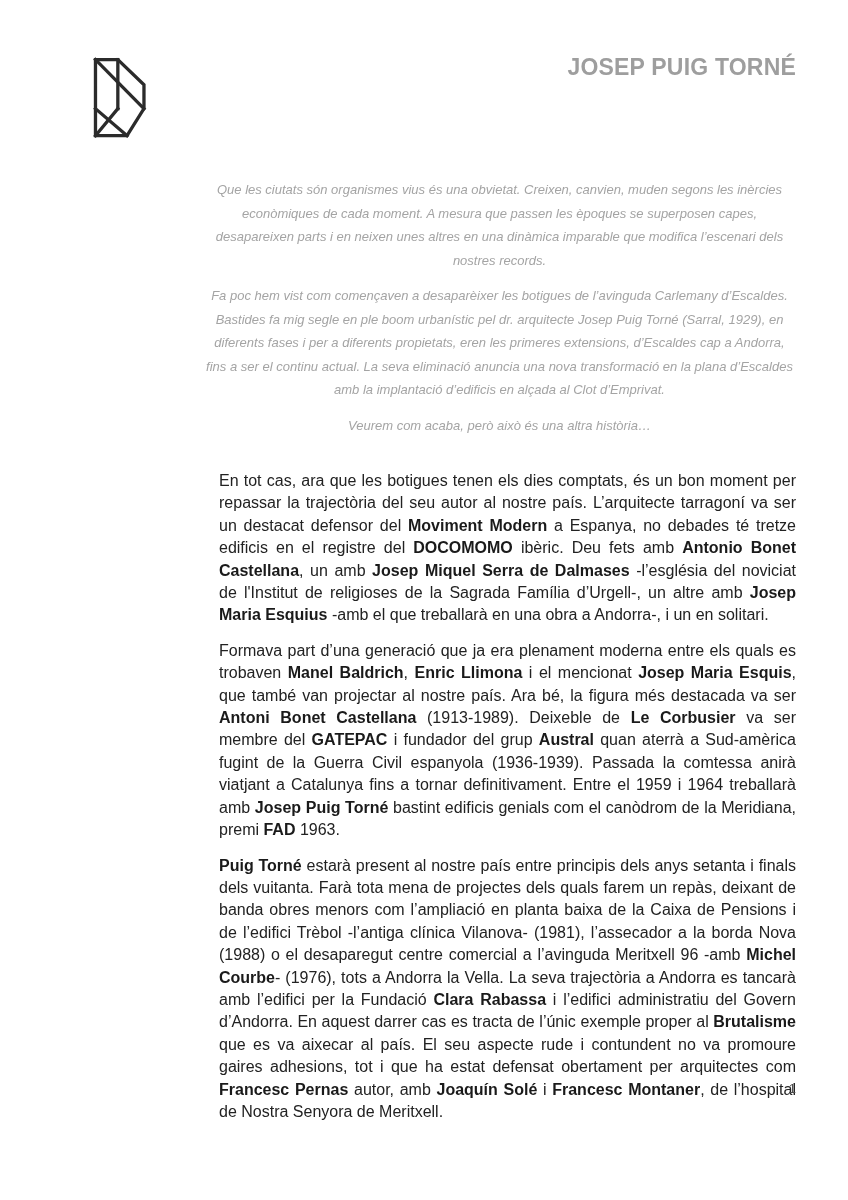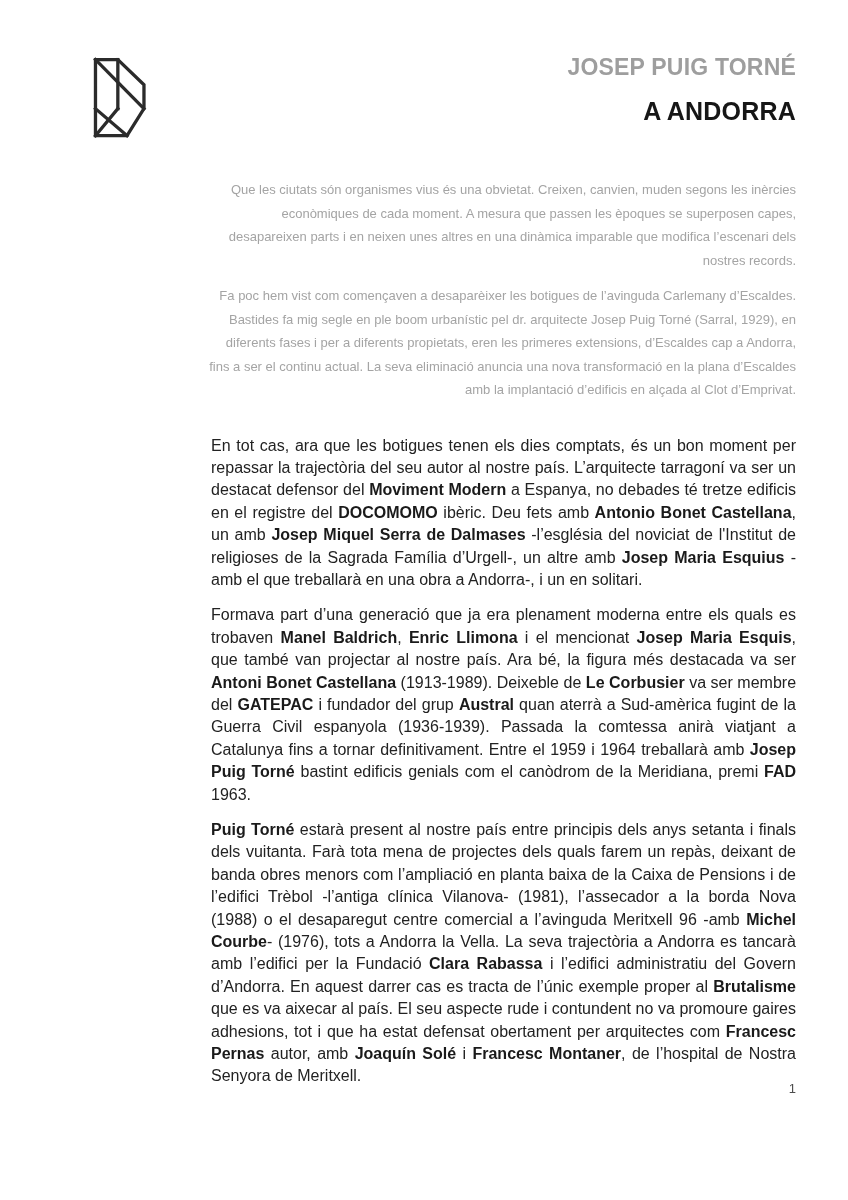--- a/index.html
+++ b/index.html
@@ -47,30 +47,31 @@
     line-height: 1.1;
   }
   .content {
     position: absolute;
     left: 203px;
     width: 593px;
     top: 178px;
   }
   .intro-p {
     margin: 0 0 12px 0;
+    font-style: italic;
     font-size: 13px;
     line-height: 23.5px;
     color: #a4a4a4;
-    text-align: right;
+    text-align: center;
   }
   .main-section {
     margin-top: 33px;
   }
   .body-p {
-    margin: 0 0 13px 8px;
+    margin: 0 0 13px 16px;
     font-size: 16px;
     line-height: 22.4px;
     color: #222222;
     text-align: justify;
   }
   .body-p b { font-weight: bold; color: #1a1a1a; }
   .page-number {
     position: absolute;
     top: 1081px;
     right: 52px;
@@ -90,27 +91,27 @@
         <path d="M19 10 L71.7 63.3"></path>
         <path d="M43.3 10 L43.3 63.3"></path>
         <path d="M19 63.3 L53.3 92.7"></path>
         <path d="M43.3 63.3 L19 92.7"></path>
       </g>
     </svg>
   </div>
 
   <div class="header-titles">
     <div class="doc-title">JOSEP PUIG TORNÉ</div>
-    <div class="doc-subtitle">A ANDORRA</div>
   </div>
 
   <div class="content">
     <div>
         <p class="intro-p">Que les ciutats són organismes vius és una obvietat. Creixen, canvien, muden segons les inèrcies econòmiques de cada moment. A mesura que passen les èpoques se superposen capes, desapareixen parts i en neixen unes altres en una dinàmica imparable que modifica l’escenari dels nostres records.</p>
         <p class="intro-p">Fa poc hem vist com començaven a desaparèixer les botigues de l’avinguda Carlemany d’Escaldes. Bastides fa mig segle en ple boom urbanístic pel dr. arquitecte Josep Puig Torné (Sarral, 1929), en diferents fases i per a diferents propietats, eren les primeres extensions, d’Escaldes cap a Andorra, fins a ser el continu actual. La seva eliminació anuncia una nova transformació en la plana d’Escaldes amb la implantació d’edificis en alçada al Clot d’Emprivat.</p>
+        <p class="intro-p">Veurem com acaba, però això és una altra història…</p>
       </div>
     <div class="main-section">
         <p class="body-p"><span>En tot cas, ara que les botigues tenen els dies comptats, és un bon moment per repassar la trajectòria del seu autor al nostre país. L’arquitecte tarragoní va ser un destacat defensor del </span><b>Moviment Modern</b><span> a Espanya, no debades té tretze edificis en el registre del </span><b>DOCOMOMO</b><span> ibèric. Deu fets amb </span><b>Antonio Bonet Castellana</b><span>, un amb </span><b>Josep Miquel Serra de Dalmases</b><span> -l’església del noviciat de l'Institut de religioses de la Sagrada Família d’Urgell-, un altre amb </span><b>Josep Maria Esquius</b><span> -amb el que treballarà en una obra a Andorra-, i un en solitari.</span></p>
         <p class="body-p"><span>Formava part d’una generació que ja era plenament moderna entre els quals es trobaven </span><b>Manel Baldrich</b><span>, </span><b>Enric Llimona</b><span> i el mencionat </span><b>Josep Maria Esquis</b><span>, que també van projectar al nostre país. Ara bé, la figura més destacada va ser </span><b>Antoni Bonet Castellana</b><span> (1913-1989). Deixeble de </span><b>Le Corbusier</b><span> va ser membre del </span><b>GATEPAC</b><span> i fundador del grup </span><b>Austral</b><span> quan aterrà a Sud-amèrica fugint de la Guerra Civil espanyola (1936-1939). Passada la comtessa anirà viatjant a Catalunya fins a tornar definitivament. Entre el 1959 i 1964 treballarà amb </span><b>Josep Puig Torné</b><span> bastint edificis genials com el canòdrom de la Meridiana, premi </span><b>FAD</b><span> 1963.</span></p>
         <p class="body-p"><b>Puig Torné</b><span> estarà present al nostre país entre principis dels anys setanta i finals dels vuitanta. Farà tota mena de projectes dels quals farem un repàs, deixant de banda obres menors com l’ampliació en planta baixa de la Caixa de Pensions i de l’edifici Trèbol -l’antiga clínica Vilanova- (1981), l’assecador a la borda Nova (1988) o el desaparegut centre comercial a l’avinguda Meritxell 96 -amb </span><b>Michel Courbe</b><span>- (1976), tots a Andorra la Vella. La seva trajectòria a Andorra es tancarà amb l’edifici per la Fundació </span><b>Clara Rabassa</b><span> i l’edifici administratiu del Govern d’Andorra. En aquest darrer cas es tracta de l’únic exemple proper al </span><b>Brutalisme</b><span> que es va aixecar al país. El seu aspecte rude i contundent no va promoure gaires adhesions, tot i que ha estat defensat obertament per arquitectes com </span><b>Francesc Pernas</b><span> autor, amb </span><b>Joaquín Solé</b><span> i </span><b>Francesc Montaner</b><span>, de l’hospital de Nostra Senyora de Meritxell.</span></p>
       </div>
   </div>
 
   <div class="page-number">1</div>
 

